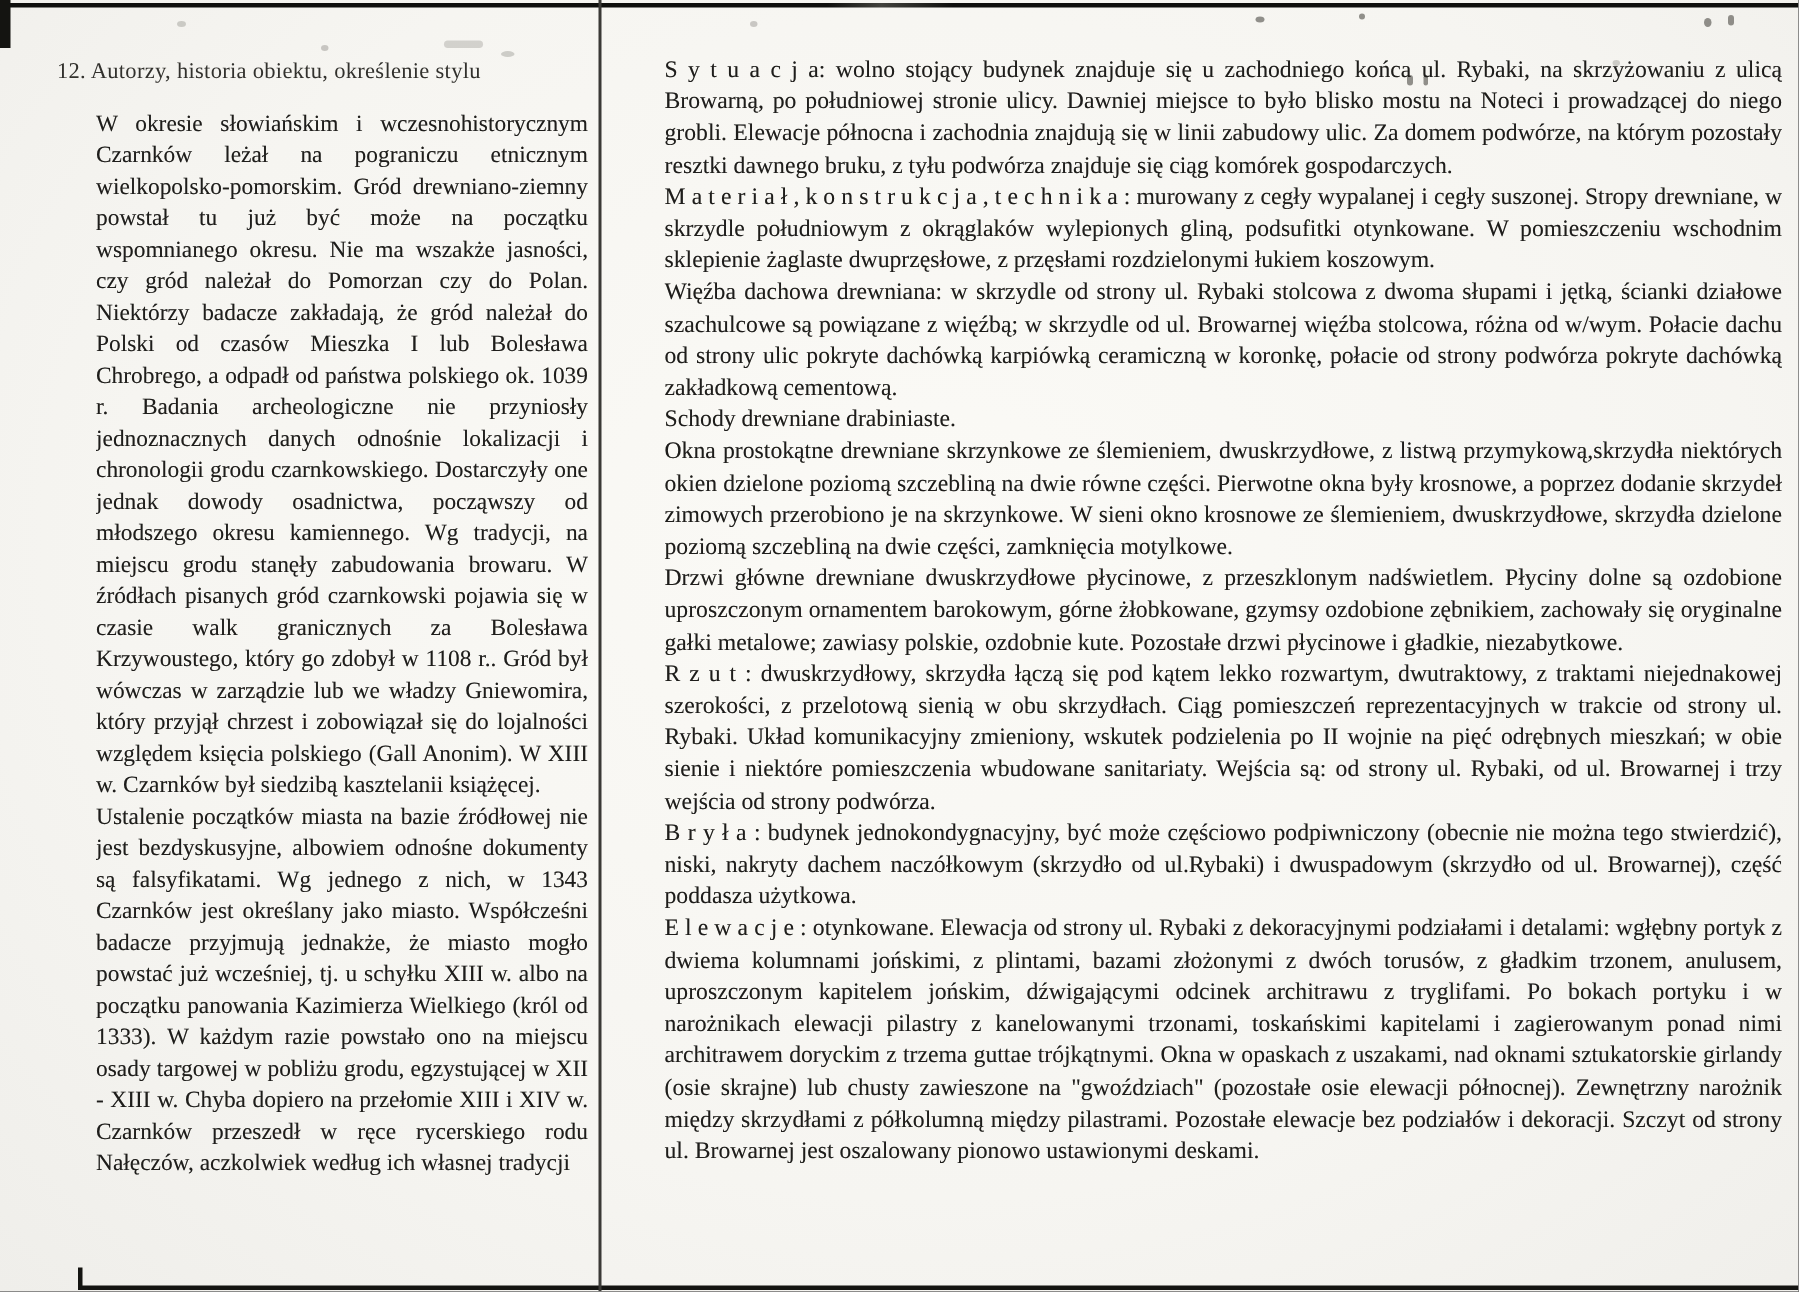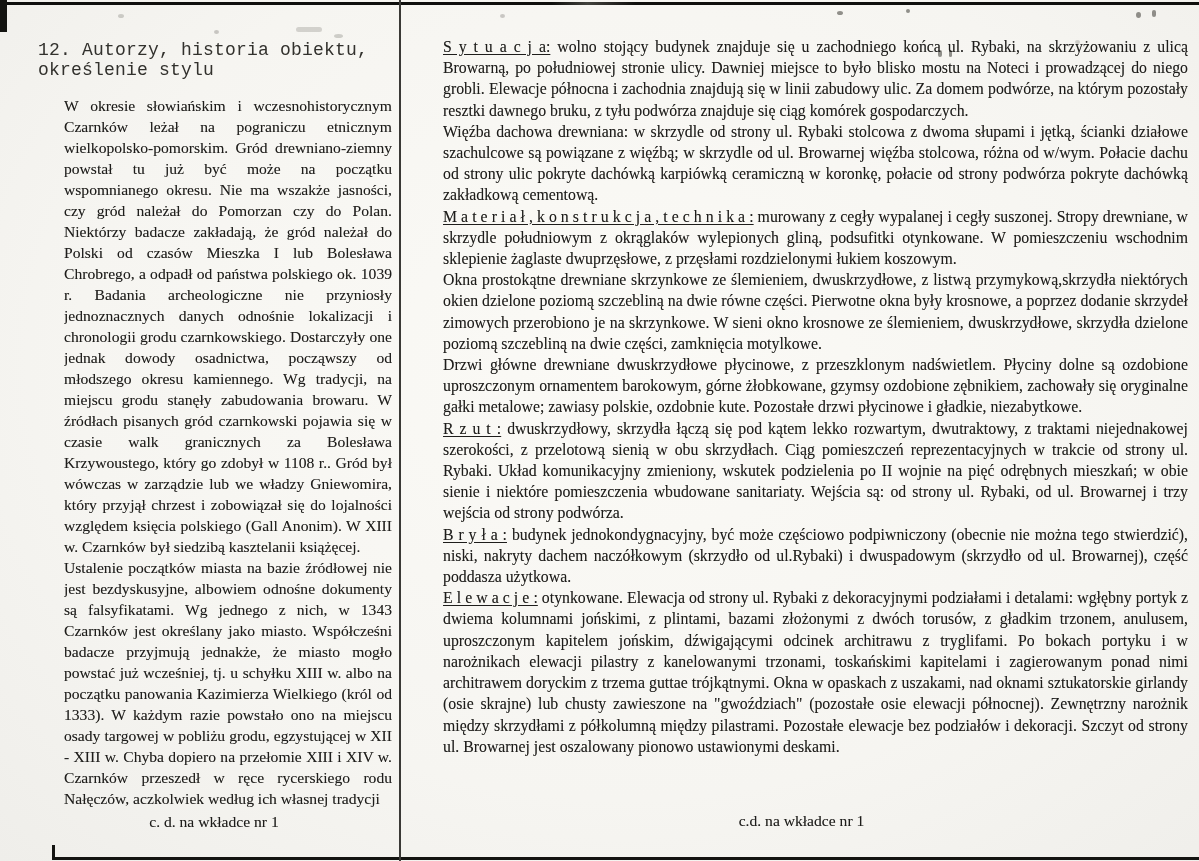--- a/index.html
+++ b/index.html
@@ -35,40 +35,40 @@
   .speck.s9  { left: 1152px; top: 10px; width: 4px;  height: 7px; border-radius: 2px; }
   .speck.s10 { left: 1075px; top: 40px; width: 5px;  height: 4px; opacity:.4; }
   .speck.s11 { left: 500px;  top: 14px; width: 5px;  height: 4px; opacity:.45; }
   .speck.s12 { left: 118px;  top: 14px; width: 6px;  height: 4px; opacity:.4; }
 
   
   .col-left  { position: absolute; left: 36px;  top: 40px; width: 356px; }
   .col-right { position: absolute; left: 415px; top: 36px; width: 773px; }
 
   .col-heading {
-    font-family: Liberation Mono, monospace;
-    font-size: 18px;
+    font-family: Liberation Serif, serif;
+    font-size: 15px;
     color: #32312d;
     letter-spacing: 0.2px;
     margin: 0 0 0 2px;
   }
   .col-left  .col-heading { margin-bottom: 15px; }
   .col-right .col-heading { margin-bottom: 11px; }
 
   .col-body {
     text-align: justify;
     overflow: hidden;
     text-shadow: 0 0 0.4px rgba(20,20,15,0.35);
     margin-left: 28px;
   }
   .col-left  .col-body { font-size: 15.6px; line-height: 21px;   height: 716px; }
   .col-right .col-body { font-size: 15.8px; line-height: 21.2px; height: 774px; }
   .col-body p { margin: 0; }
 
-  .sec-label { text-decoration: underline; text-underline-offset: 2px; }
+  .sec-label { text-underline-offset: 2px; }
 
   .footer-note {
     text-align: center;
     margin-top: 2px;
     font-size: 15.6px;
     text-shadow: 0 0 0.4px rgba(20,20,15,0.35);
   }
 </style>
 </head>
 <body>
@@ -93,36 +93,39 @@
   <div class="speck s10"></div>
   <div class="speck s11"></div>
   <div class="speck s12"></div>
 
   <div class="col-left">
     <div class="col-heading">12. Autorzy, historia obiektu, określenie stylu</div>
     <div class="col-body">
       <p>W okresie słowiańskim i wczesnohistorycznym Czarnków leżał na pograniczu etnicznym wielkopolsko-pomorskim. Gród drewniano-ziemny powstał tu już być może na początku wspomnianego okresu. Nie ma wszakże jasności, czy gród należał do Pomorzan czy do Polan. Niektórzy badacze zakładają, że gród należał do Polski od czasów Mieszka I lub Bolesława Chrobrego, a odpadł od państwa polskiego ok. 1039 r. Badania archeologiczne nie przyniosły jednoznacznych danych odnośnie lokalizacji i chronologii grodu czarnkowskiego. Dostarczyły one jednak dowody osadnictwa, począwszy od młodszego okresu kamiennego. Wg tradycji, na miejscu grodu stanęły zabudowania browaru. W źródłach pisanych gród czarnkowski pojawia się w czasie walk granicznych za Bolesława Krzywoustego, który go zdobył w 1108 r.. Gród był wówczas w zarządzie lub we władzy Gniewomira, który przyjął chrzest i zobowiązał się do lojalności względem księcia polskiego (Gall Anonim). W XIII w. Czarnków był siedzibą kasztelanii książęcej.</p>
       <p>Ustalenie początków miasta na bazie źródłowej nie jest bezdyskusyjne, albowiem odnośne dokumenty są falsyfikatami. Wg jednego z nich, w 1343 Czarnków jest określany jako miasto. Współcześni badacze przyjmują jednakże, że miasto mogło powstać już wcześniej, tj. u schyłku XIII w. albo na początku panowania Kazimierza Wielkiego (król od 1333). W każdym razie powstało ono na miejscu osady targowej w pobliżu grodu, egzystującej w XII - XIII w. Chyba dopiero na przełomie XIII i XIV w. Czarnków przeszedł w ręce rycerskiego rodu Nałęczów, aczkolwiek według ich własnej tradycji</p>
     </div>
-    <div class="footer-note">c. d. na wkładce nr 1</div>
   </div>
 
   <div class="col-right">
     <div class="col-body">
       <p>
         <span class="sec-label">S y t u a c j a:</span>
         <span class="sec-text">wolno stojący budynek znajduje się u zachodniego końca ul. Rybaki, na skrzyżowaniu z ulicą Browarną, po południowej stronie ulicy. Dawniej miejsce to było blisko mostu na Noteci i prowadzącej do niego grobli. Elewacje północna i zachodnia znajdują się w linii zabudowy ulic. Za domem podwórze, na którym pozostały resztki dawnego bruku, z tyłu podwórza znajduje się ciąg komórek gospodarczych.</span>
       </p>
       <p>
+        <span class="sec-label">M a t e r i a ł , k o n s t r u k c j a , t e c h n i k a :</span>
+        <span class="sec-text">murowany z cegły wypalanej i cegły suszonej. Stropy drewniane, w skrzydle południowym z okrąglaków wylepionych gliną, podsufitki otynkowane. W pomieszczeniu wschodnim sklepienie żaglaste dwuprzęsłowe, z przęsłami rozdzielonymi łukiem koszowym.</span>
+      </p>
+      <p>
         <span class="sec-label"></span>
         <span class="sec-text">Więźba dachowa drewniana: w skrzydle od strony ul. Rybaki stolcowa z dwoma słupami i jętką, ścianki działowe szachulcowe są powiązane z więźbą; w skrzydle od ul. Browarnej więźba stolcowa, różna od w/wym. Połacie dachu od strony ulic pokryte dachówką karpiówką ceramiczną w koronkę, połacie od strony podwórza pokryte dachówką zakładkową cementową.</span>
       </p>
       <p>
-        <span class="sec-label">M a t e r i a ł , k o n s t r u k c j a , t e c h n i k a :</span>
-        <span class="sec-text">murowany z cegły wypalanej i cegły suszonej. Stropy drewniane, w skrzydle południowym z okrąglaków wylepionych gliną, podsufitki otynkowane. W pomieszczeniu wschodnim sklepienie żaglaste dwuprzęsłowe, z przęsłami rozdzielonymi łukiem koszowym.</span>
+        <span class="sec-label"></span>
+        <span class="sec-text">Schody drewniane drabiniaste.</span>
       </p>
       <p>
         <span class="sec-label"></span>
         <span class="sec-text">Okna prostokątne drewniane skrzynkowe ze ślemieniem, dwuskrzydłowe, z listwą przymykową,skrzydła niektórych okien dzielone poziomą szczebliną na dwie równe części. Pierwotne okna były krosnowe, a poprzez dodanie skrzydeł zimowych przerobiono je na skrzynkowe. W sieni okno krosnowe ze ślemieniem, dwuskrzydłowe, skrzydła dzielone poziomą szczebliną na dwie części, zamknięcia motylkowe.</span>
       </p>
       <p>
         <span class="sec-label"></span>
         <span class="sec-text">Drzwi główne drewniane dwuskrzydłowe płycinowe, z przeszklonym nadświetlem. Płyciny dolne są ozdobione uproszczonym ornamentem barokowym, górne żłobkowane, gzymsy ozdobione zębnikiem, zachowały się oryginalne gałki metalowe; zawiasy polskie, ozdobnie kute. Pozostałe drzwi płycinowe i gładkie, niezabytkowe.</span>
       </p>
       <p>
@@ -131,16 +134,15 @@
       </p>
       <p>
         <span class="sec-label">B r y ł a :</span>
         <span class="sec-text">budynek jednokondygnacyjny, być może częściowo podpiwniczony (obecnie nie można tego stwierdzić), niski, nakryty dachem naczółkowym (skrzydło od ul.Rybaki) i dwuspadowym (skrzydło od ul. Browarnej), część poddasza użytkowa.</span>
       </p>
       <p>
         <span class="sec-label">E l e w a c j e :</span>
         <span class="sec-text">otynkowane. Elewacja od strony ul. Rybaki z dekoracyjnymi podziałami i detalami: wgłębny portyk z dwiema kolumnami jońskimi, z plintami, bazami złożonymi z dwóch torusów, z gładkim trzonem, anulusem, uproszczonym kapitelem jońskim, dźwigającymi odcinek architrawu z tryglifami. Po bokach portyku i w narożnikach elewacji pilastry z kanelowanymi trzonami, toskańskimi kapitelami i zagierowanym ponad nimi architrawem doryckim z trzema guttae trójkątnymi. Okna w opaskach z uszakami, nad oknami sztukatorskie girlandy (osie skrajne) lub chusty zawieszone na "gwoździach" (pozostałe osie elewacji północnej). Zewnętrzny narożnik między skrzydłami z półkolumną między pilastrami. Pozostałe elewacje bez podziałów i dekoracji. Szczyt od strony ul. Browarnej jest oszalowany pionowo ustawionymi deskami.</span>
       </p>
     </div>
-    <div class="footer-note">c.d. na wkładce nr 1</div>
   </div>
 
 </div>
 
 </body></html>

